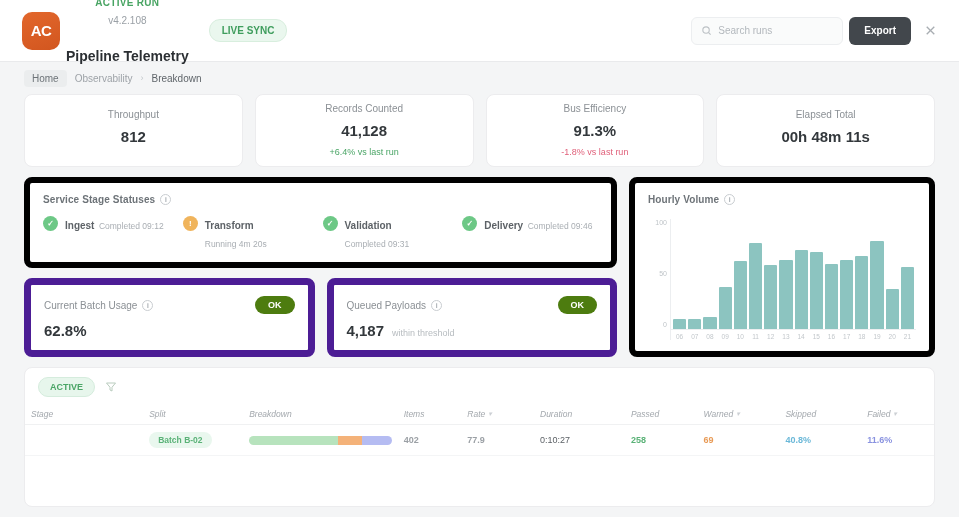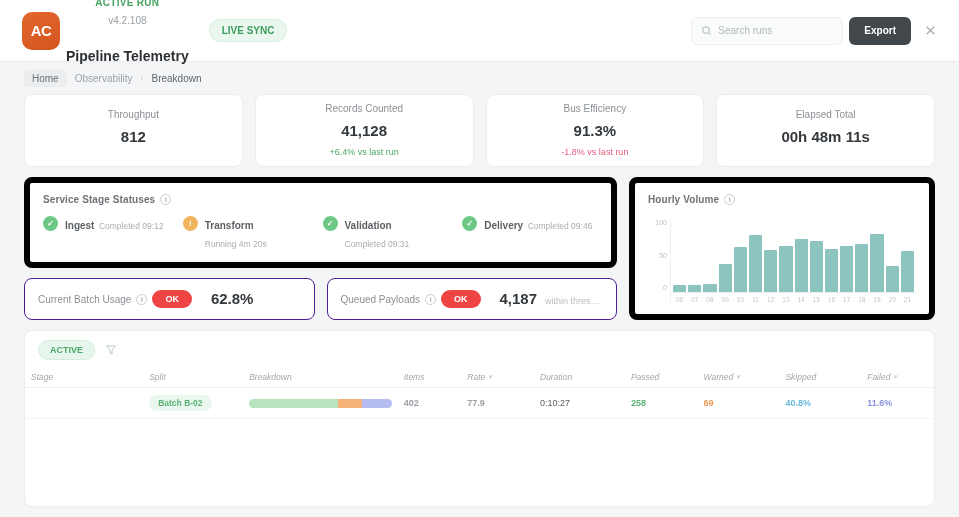--- a/index.html
+++ b/index.html
@@ -108,27 +108,27 @@
     display:flex; align-items:center; justify-content:center; color:#fff; font-size:8px; font-weight:bold;
   }
   .status-dot.green { background:#6dc886; }
   .status-dot.amber { background:#f0b45c; }
   .status-txt { min-width:0; }
   .status-name { font-size:10px; font-weight:bold; color:#5d6267; line-height:12px; white-space:nowrap; overflow:hidden; text-overflow:ellipsis; }
   .status-sub { font-size:8.5px; color:#a9aeb3; line-height:11px; white-space:nowrap; overflow:hidden; text-overflow:ellipsis; }
 
   .metric-row { display:flex; gap:12px; }
   .metric-card {
-    flex:1 1 0; background:#fff; border:1px solid #4c1d95; border-radius:8px;
-    padding:11px 13px; display:flex; flex-direction:row; gap:19px; min-width:0;
+    flex:1 1 0; background:#fff; border:7px solid #4c1d95; border-radius:8px;
+    padding:11px 13px; display:flex; flex-direction:column; gap:8px; min-width:0;
   }
   .metric-top { display:flex; align-items:center; gap:5px; }
   .metric-label { font-size:10px; color:#8b9095; white-space:nowrap; overflow:hidden; text-overflow:ellipsis; }
   .pill {
-    margin-left:auto; background:#ef4444; color:#fff; font-size:9px; font-weight:bold;
+    margin-left:auto; background:#4d7c0f; color:#fff; font-size:9px; font-weight:bold;
     border-radius:11px; padding:4px 13px; white-space:nowrap; flex:0 0 auto;
   }
   .metric-valrow { display:flex; align-items:baseline; gap:8px; min-width:0; }
   .metric-value { font-size:15px; font-weight:bold; color:#33383c; line-height:17px; }
   .metric-note { font-size:9px; color:#b7bcc0; white-space:nowrap; overflow:hidden; text-overflow:ellipsis; }
 
   
   .chart-panel { height:100%; display:flex; flex-direction:column; }
   .chart-area { flex:1 1 auto; display:flex; padding-top:4px; min-height:0; }
   .y-axis { width:22px; display:flex; flex-direction:column; justify-content:space-between;

